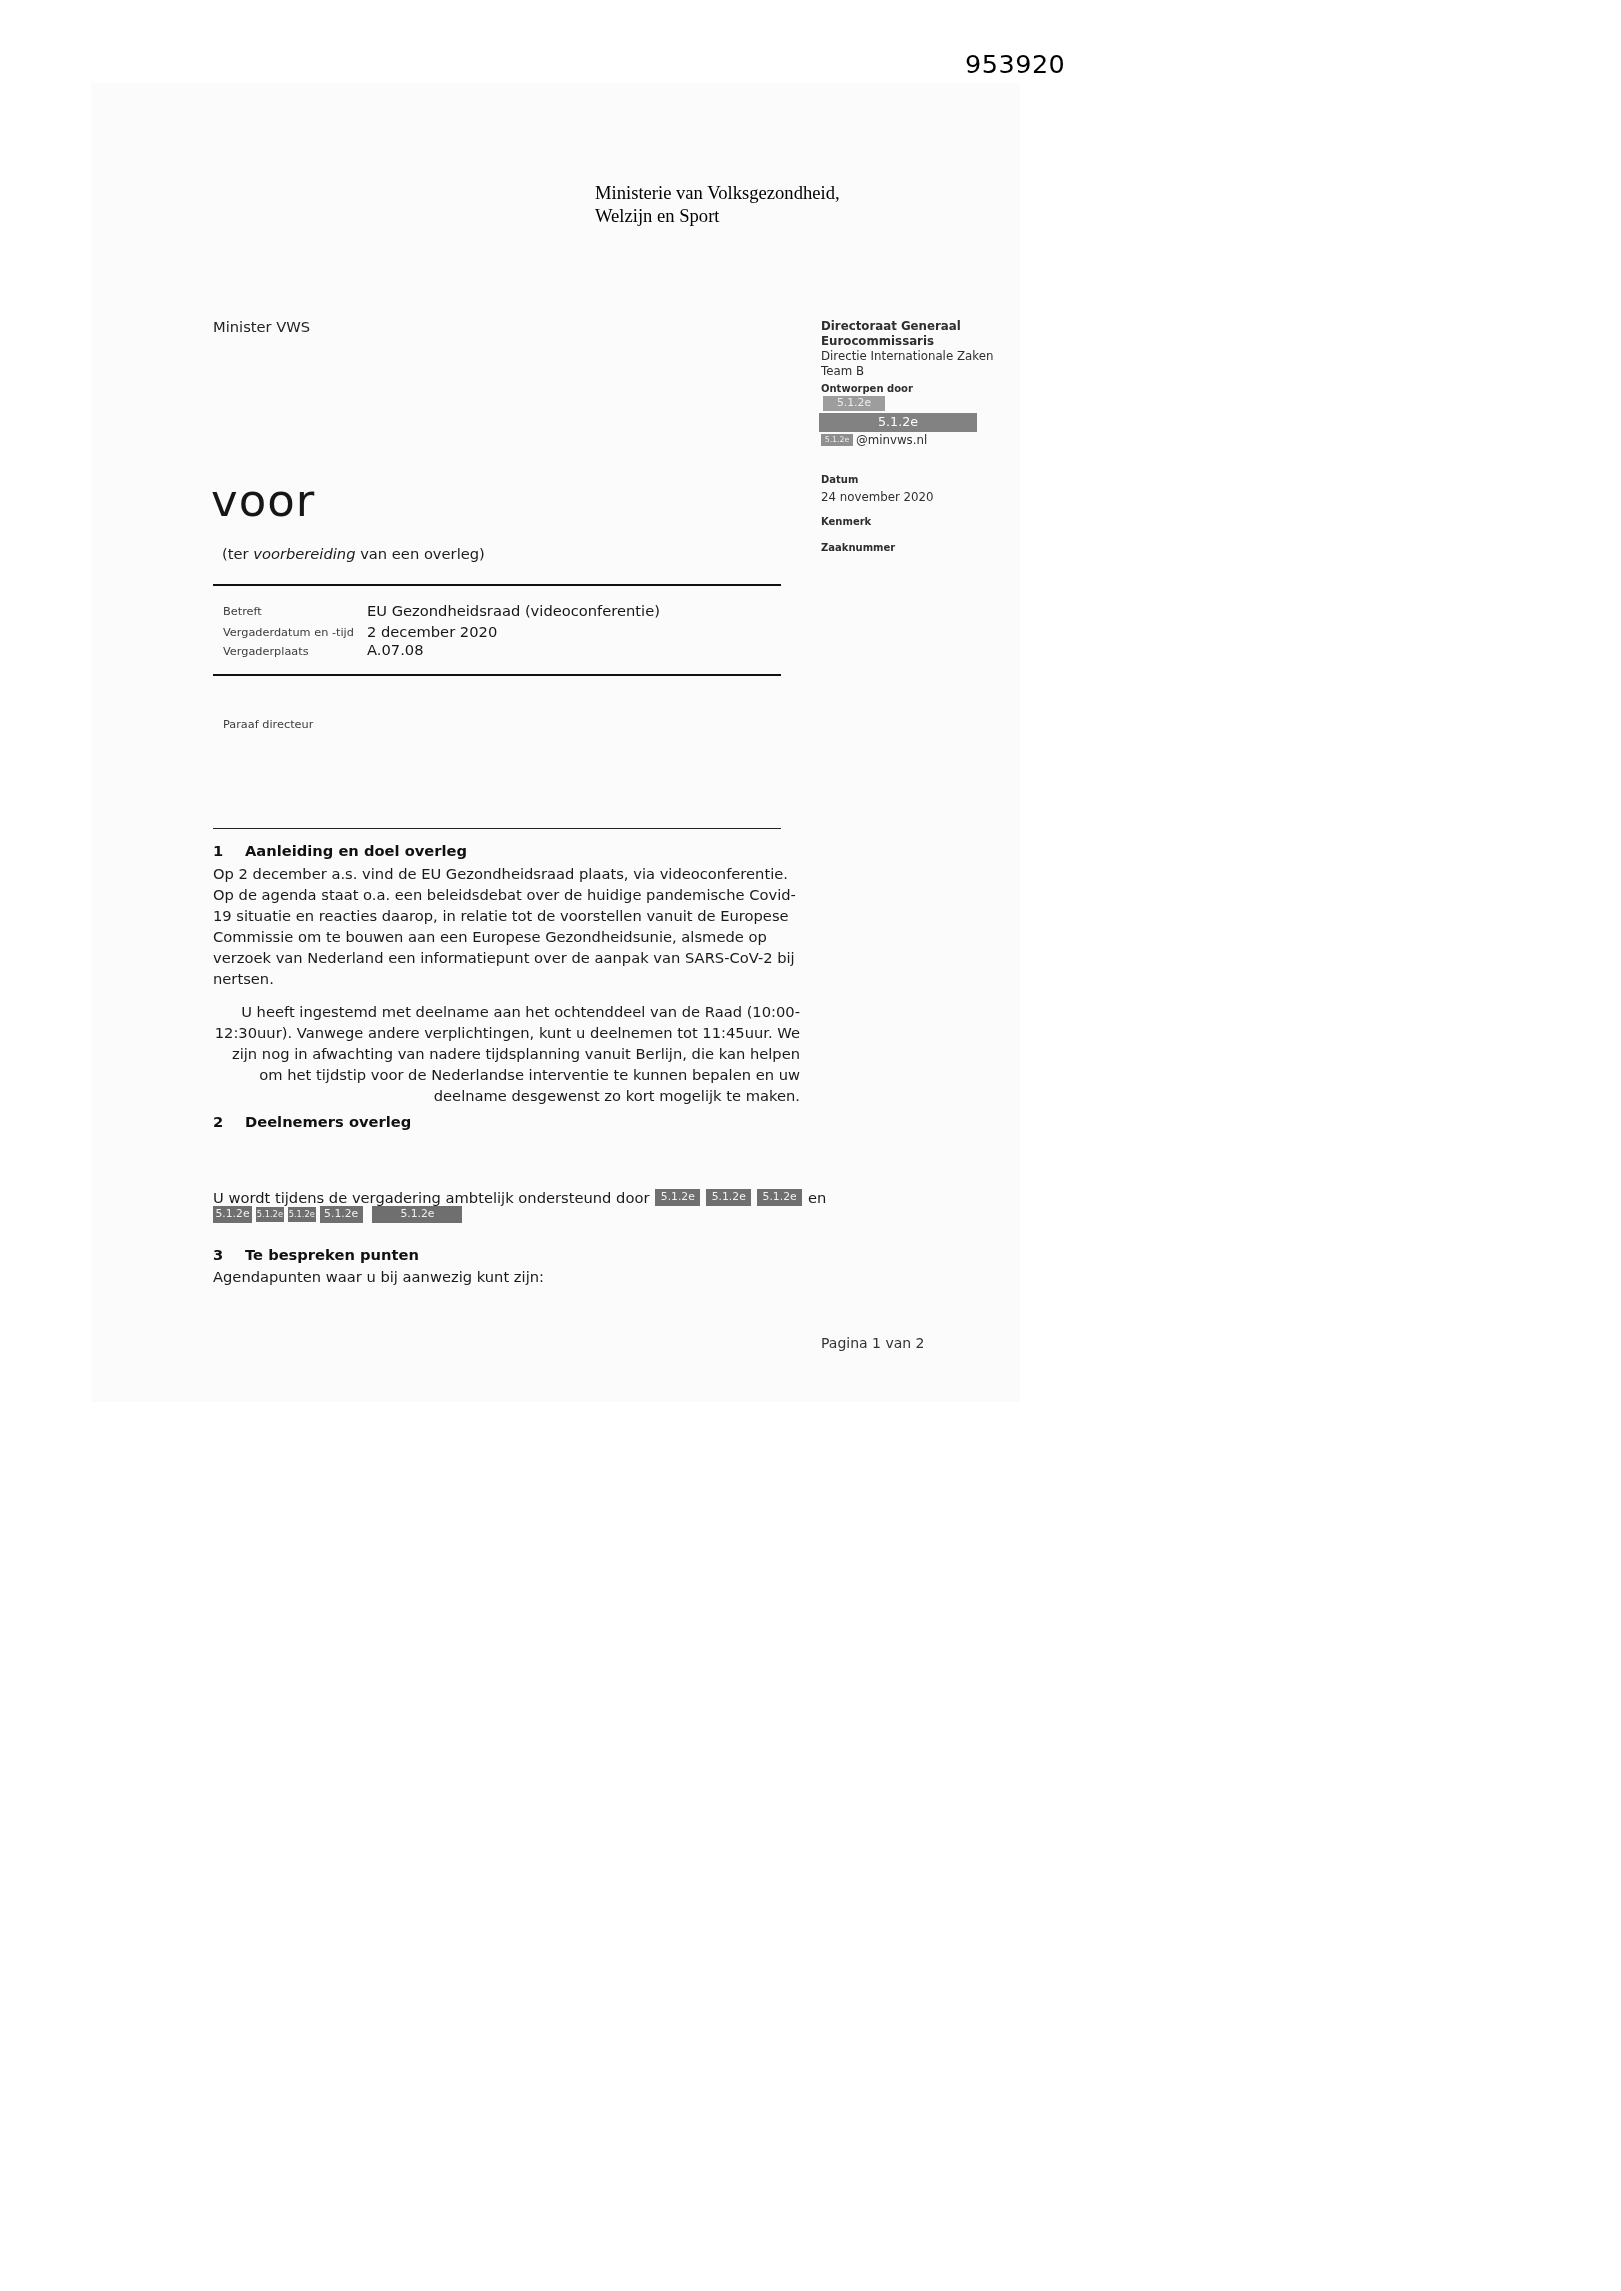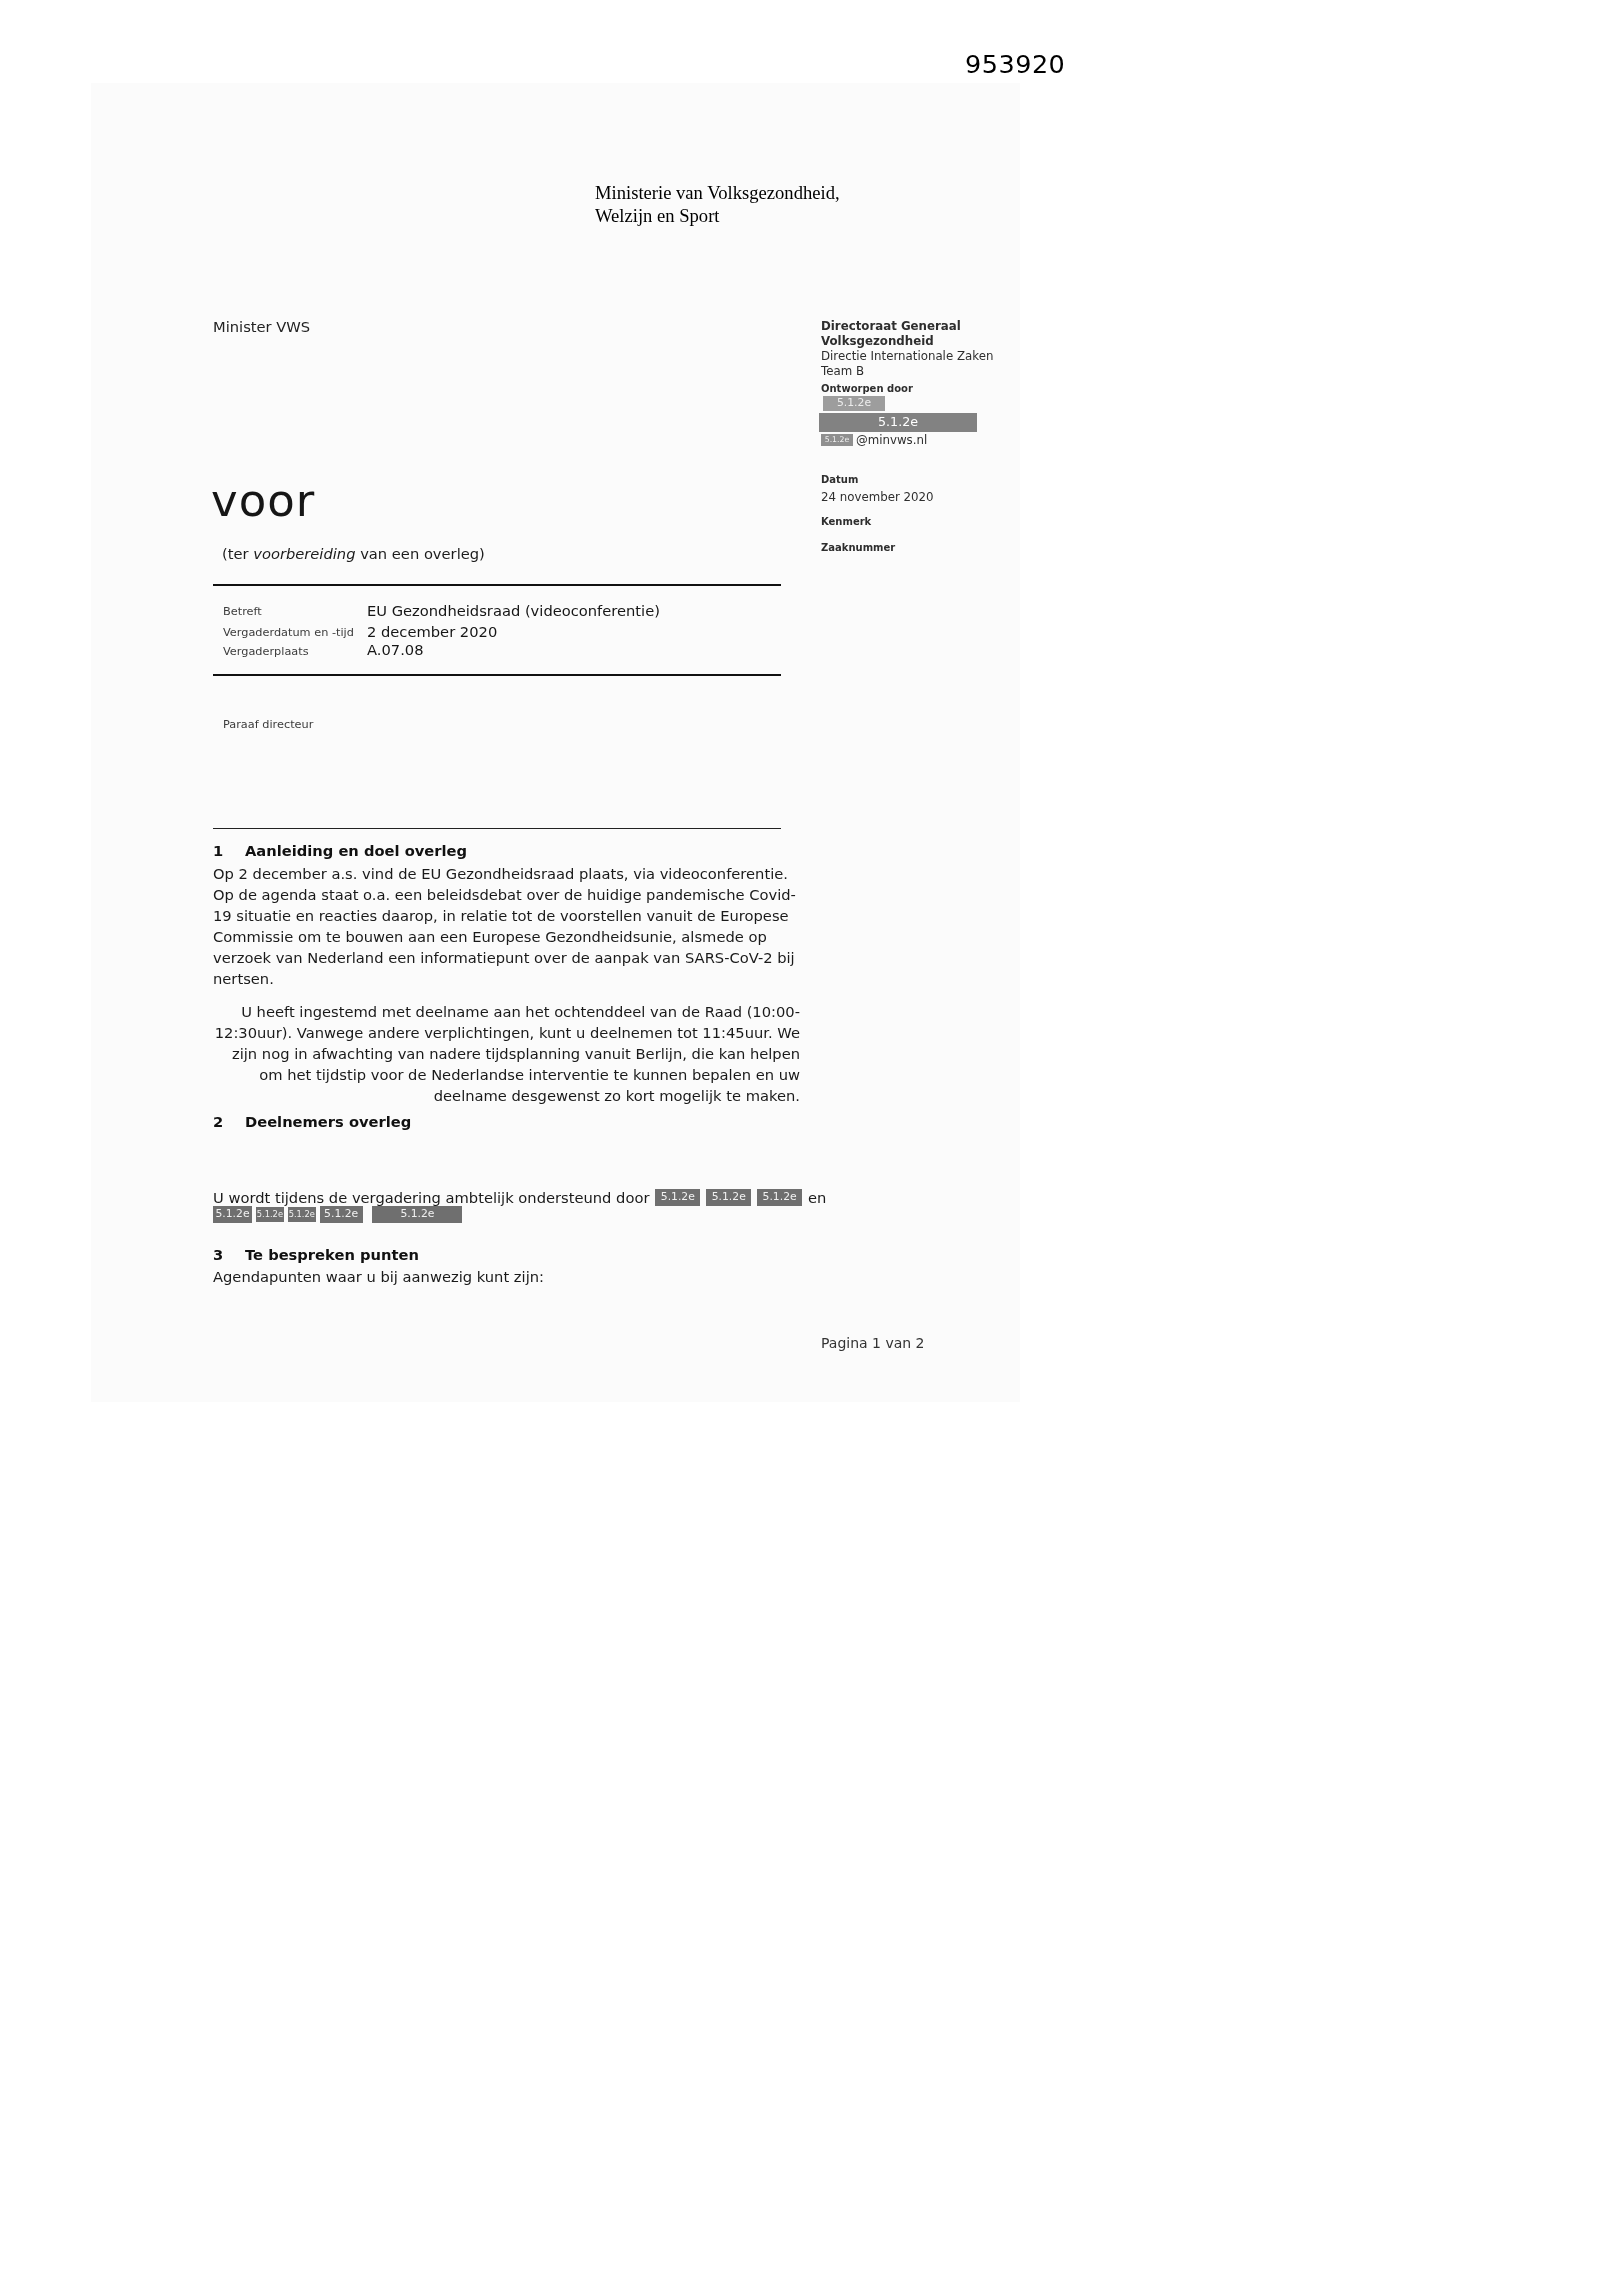--- a/index.html
+++ b/index.html
@@ -69,21 +69,21 @@
 
   <div class="abs ministry">
     <div>Ministerie van Volksgezondheid,</div>
     <div>Welzijn en Sport</div>
   </div>
 
   <div class="abs recipient">Minister VWS</div>
 
   <div class="abs sidebar-org">
     <div class="b">Directoraat Generaal</div>
-    <div class="b">Volksgezondheid</div>
+    <div class="b">Eurocommissaris</div>
     <div>Directie Internationale Zaken</div>
     <div>Team B</div>
   </div>
 
   <div class="abs side-label" style="top:383px;">Ontworpen door</div>
 
   <span class="abs redact rd1">5.1.2e</span>
   <span class="abs redact rd2">5.1.2e</span>
 
   <div class="abs email-row">

